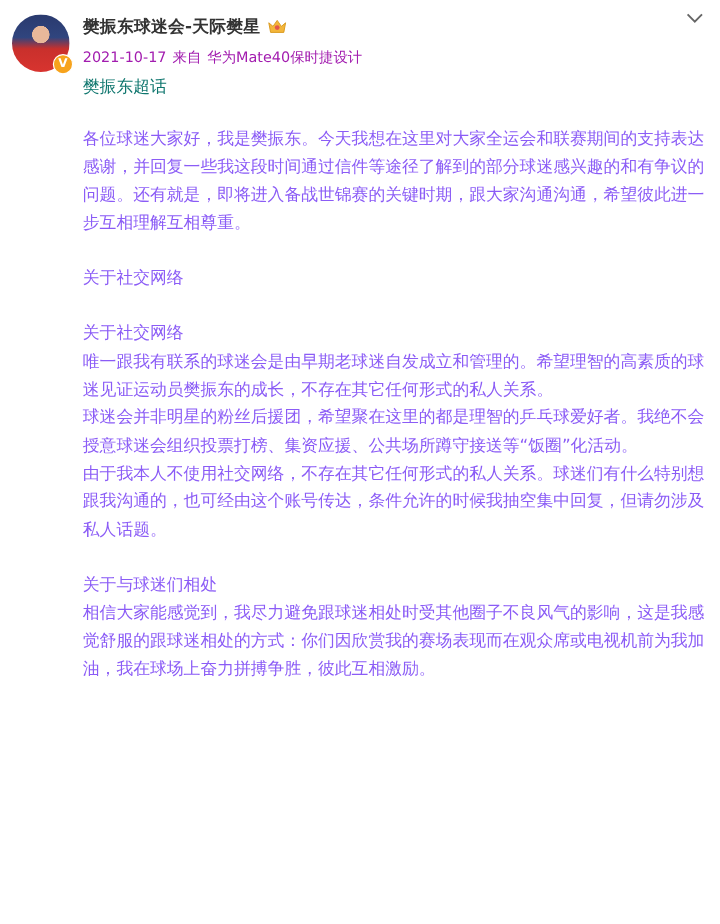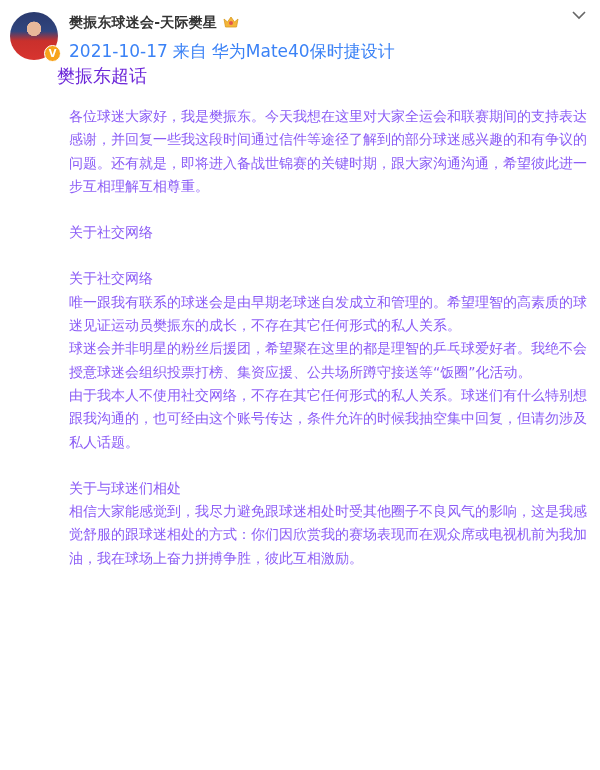--- a/index.html
+++ b/index.html
@@ -5,23 +5,23 @@
   html, body { margin:0; padding:0; background:#ffffff; }
   body { width:600px; height:770px; overflow:hidden; position:relative; font-family:"DejaVu Sans","Liberation Sans",sans-serif; color:#333333; }
   .header { position:absolute; left:0; top:0; width:600px; height:95px; }
   .avatar { position:absolute; left:10px; top:12px; width:48px; height:48px; border-radius:50%;
     background: radial-gradient(circle at 50% 35%, #e8b89a 0 18%, transparent 19%),
                 linear-gradient(180deg, #2a3a6e 0%, #30457e 40%, #c9302c 60%, #d8342f 100%); overflow:hidden; }
   .verified { position:absolute; left:44px; top:45px; width:15px; height:15px; border-radius:50%; background:#f7a31c; border:1.5px solid #fff;
     color:#fff; font-size:10px; font-weight:bold; line-height:15px; text-align:center; }
   .name { position:absolute; left:69px; top:14px; font-size:14px; font-weight:bold; color:#333; letter-spacing:0.2px;text-align:center; }
   .crown { display:inline-block; width:16px; height:14px; margin-left:6px; vertical-align:-2px; }
-  .meta { position:absolute; left:69px; top:40px; font-size:17px; color:#3b82f6; }
+  .meta { position:absolute; left:69px; top:40px; font-size:12px; color:#a21caf; }
   .meta span { margin-right:5px; }
-  .topic { position:absolute; left:57px; top:64px; font-size:18px; color:#6d28d9; }
+  .topic { position:absolute; left:69px; top:64px; font-size:14px; color:#0f766e; }
   .chev { position:absolute; left:570px; top:8px; width:18px; height:14px; cursor:pointer; }
   .body { position:absolute; left:69px; top:105px; width:520px; font-size:14px; line-height:23.3px; color:#8b5cf6; }
   .para { margin:0; }
   .gap { height:23px; }
 </style>
 </head>
 <body>
 
 <div class="header">
   <div class="avatar"></div>

